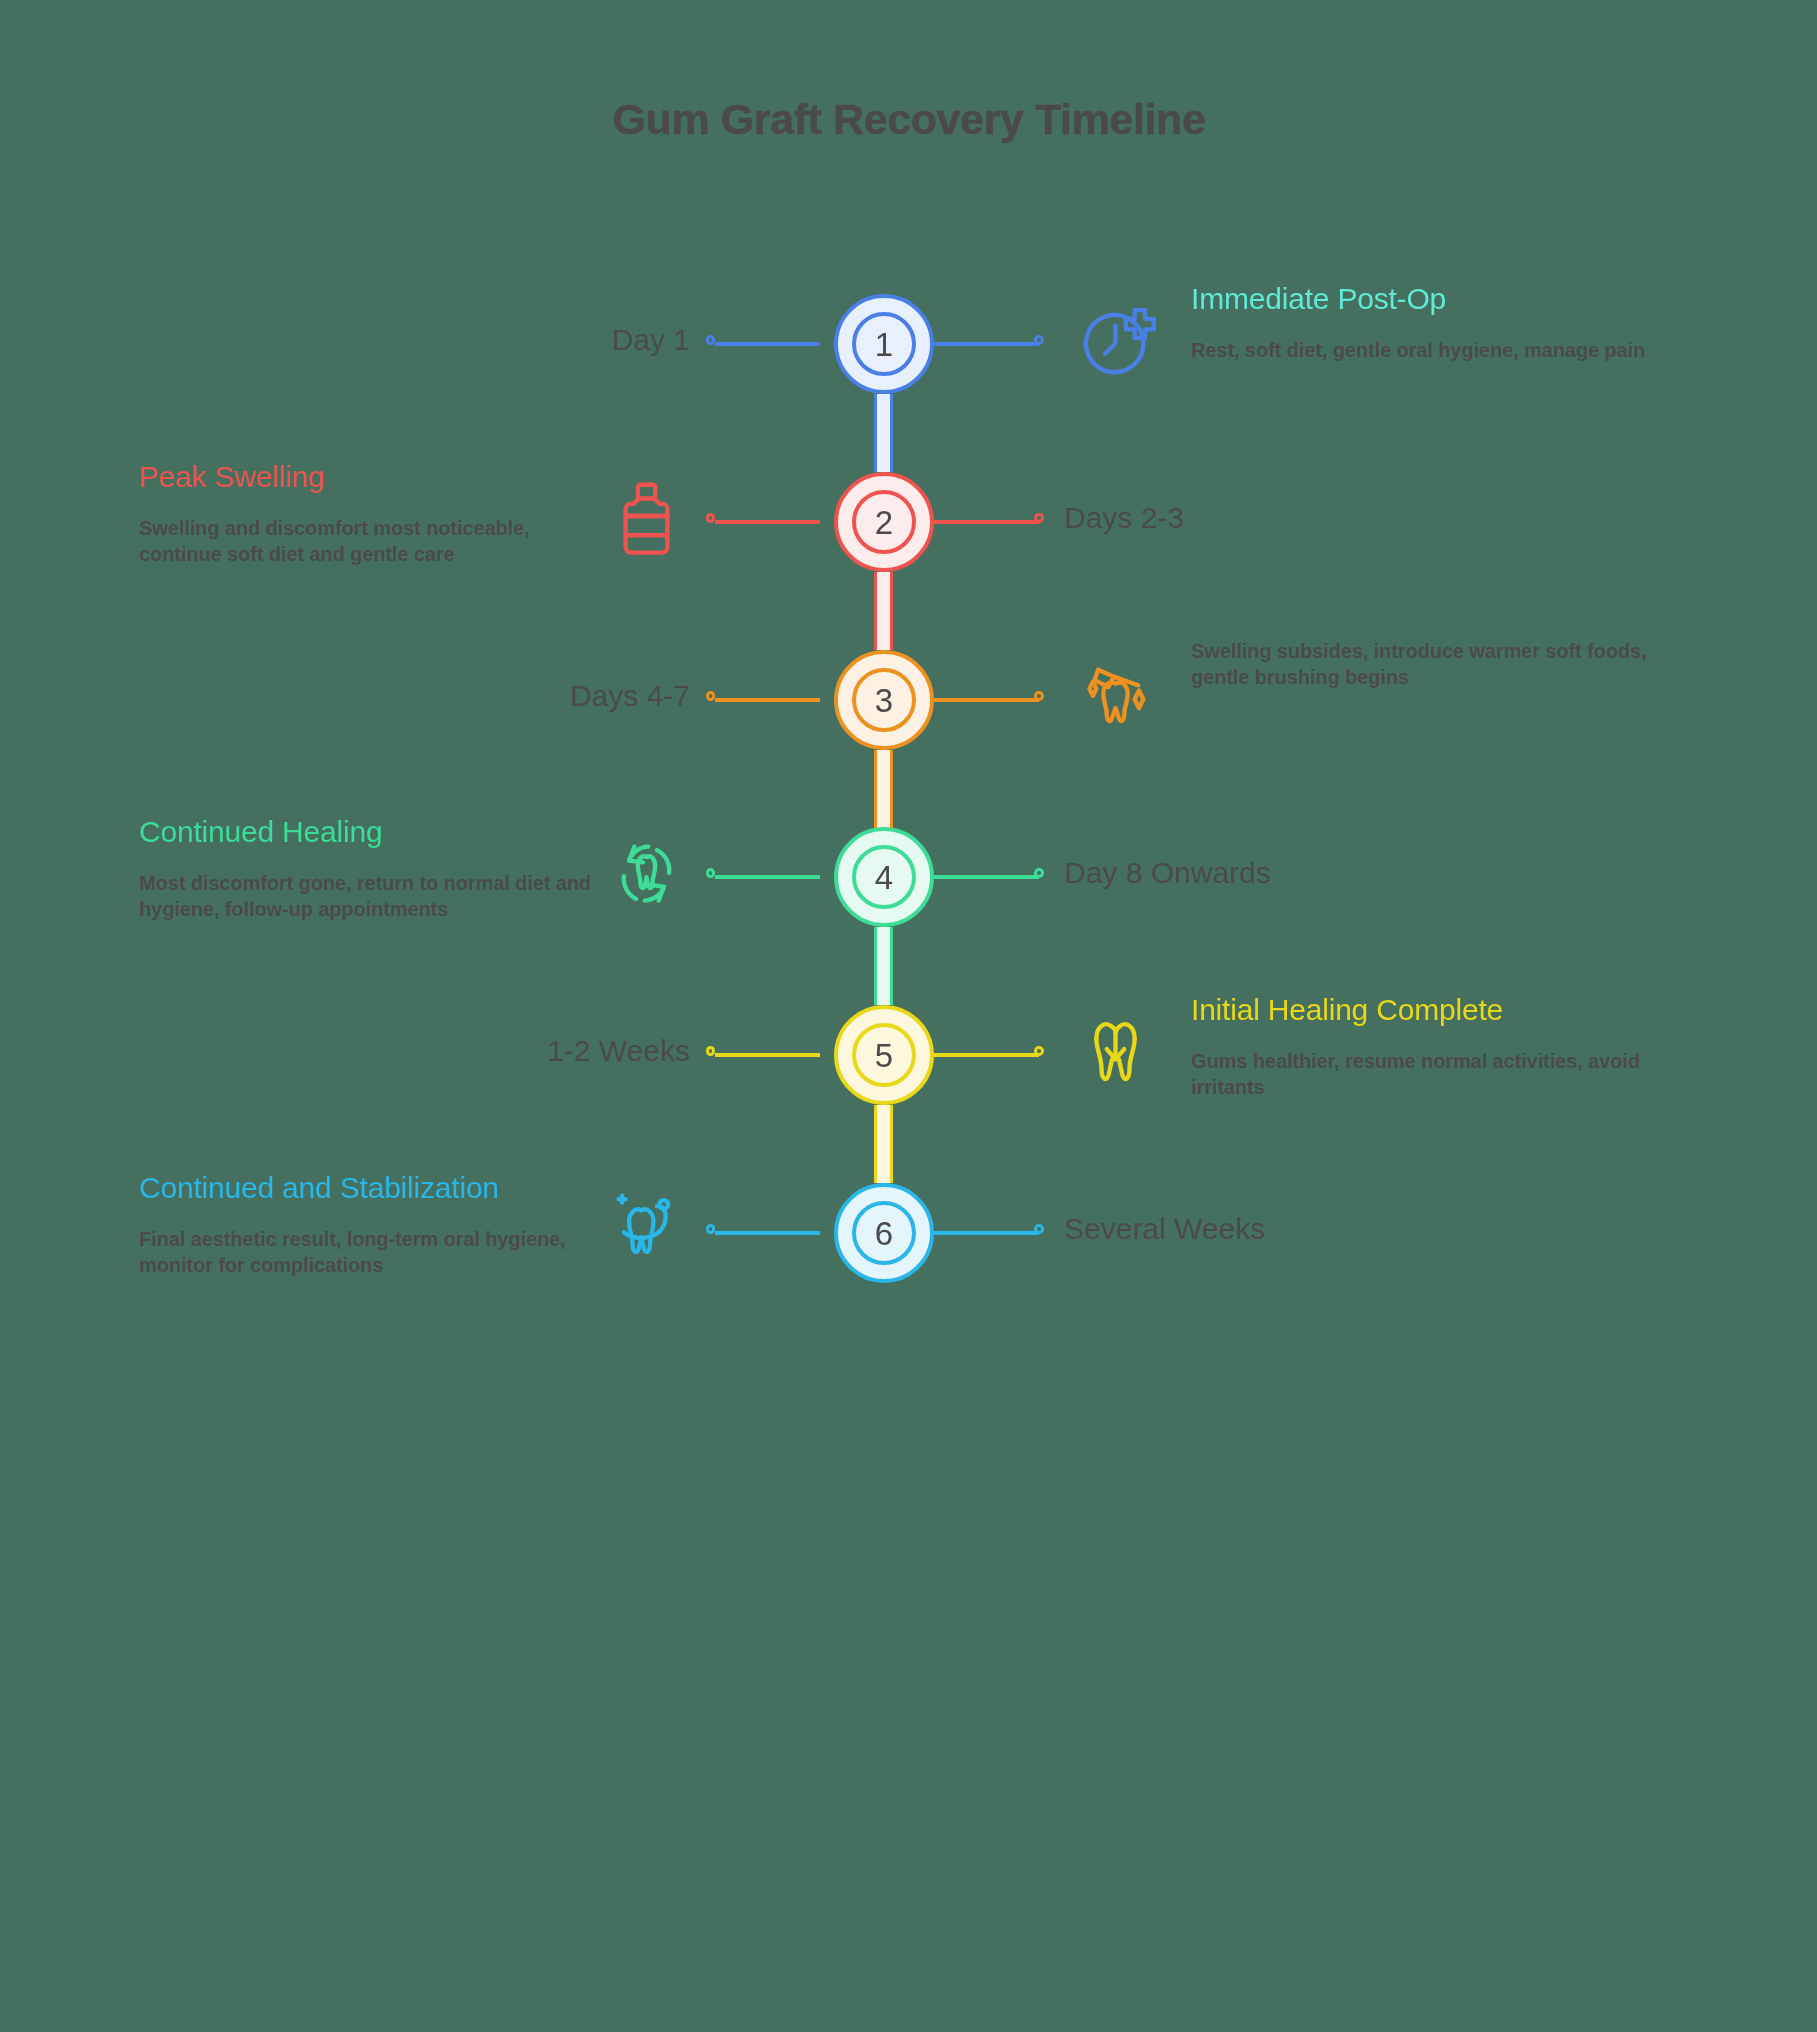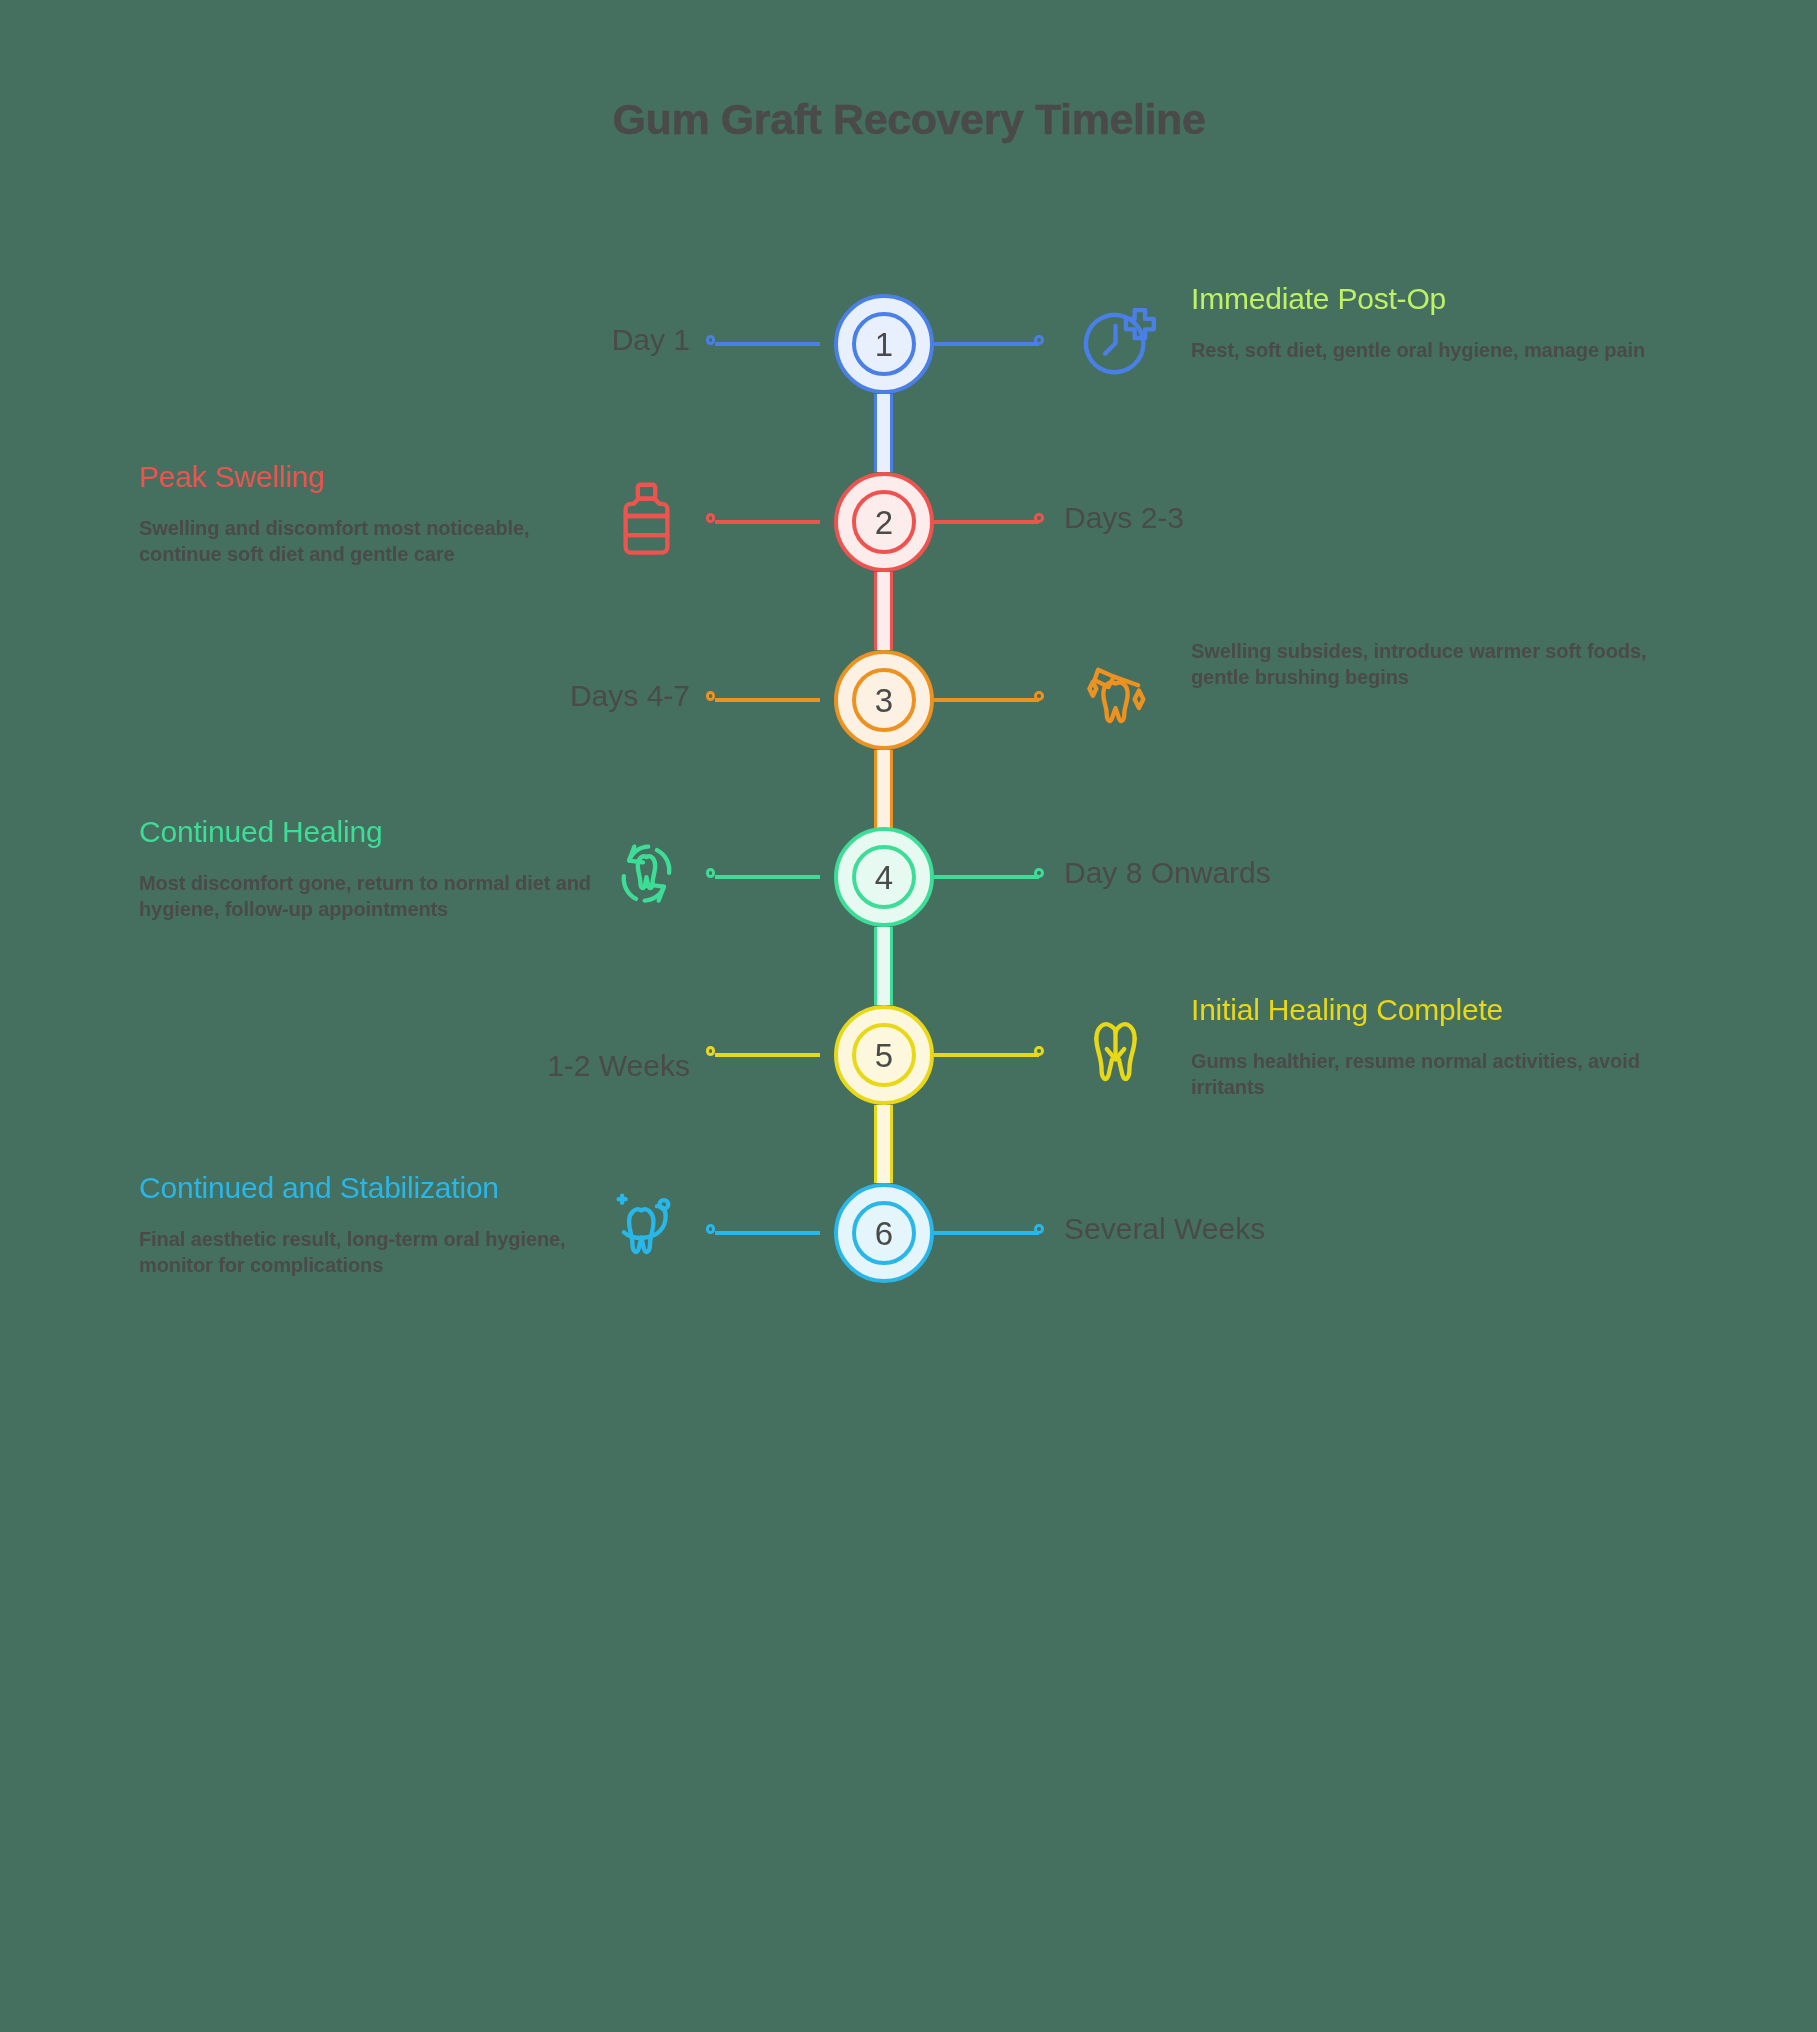--- a/index.html
+++ b/index.html
@@ -151,21 +151,21 @@
         <div class="endpoint" style="border-color: rgb(74, 127, 232);"></div>
       </div>
       <div class="icon right" style="color: rgb(74, 127, 232);">
         <svg viewBox="0 0 100 100" fill="none" stroke="currentColor" stroke-width="5" stroke-linecap="round" stroke-linejoin="round">
       <path d="M62 22 A33 33 0 1 0 82 52 A33 33 0 0 0 62 22"></path>
       <path d="M50 32 L50 52 L38 64"></path>
       <path d="M72 14 h12 v10 h10 v12 h-10 v10 h-12 v-10 h-10 v-12 h10 z"></path>
     </svg>
       </div>
       <div class="textblock right">
-        <div class="heading" style="color: #bef264;">Immediate Post-Op</div>
+        <div class="heading" style="color: #5eead4;">Immediate Post-Op</div>
         <div class="desc">Rest, soft diet, gentle oral hygiene, manage pain</div>
       </div>
       <div class="period left" style="right: 1128px;">Day 1</div>
     </div>
     <div class="vconn" style="top: 572px; height: 78px; border-left-color: rgb(239, 83, 80); border-right-color: rgb(239, 83, 80); background: rgb(252, 236, 235);"></div>
     <div class="step" style="top: 522px;">
       <div class="node" style="border-color: rgb(239, 83, 80); background: rgb(252, 236, 235);">
         <div class="inner" style="border-color: rgb(239, 83, 80);">
           <span class="num">2</span>
         </div>
@@ -267,21 +267,21 @@
       <path d="M28 34 c0 14 6 20 6 36 c0 9 5 15 8 6 l4 -18"></path>
       <path d="M72 34 c0 14 -6 20 -6 36 c0 9 -5 15 -8 6 l-4 -18"></path>
       <path d="M50 24 L50 56"></path>
       <path d="M40 46 L50 58 L60 46"></path>
     </svg>
       </div>
       <div class="textblock right">
         <div class="heading" style="color: rgb(232, 216, 24);">Initial Healing Complete</div>
         <div class="desc">Gums healthier, resume normal activities, avoid irritants</div>
       </div>
-      <div class="period left" style="right: 1128px; margin-top: 15px;">1-2 Weeks</div>
+      <div class="period left" style="right: 1128px;">1-2 Weeks</div>
     </div>
     <div class="step" style="top: 1233px;">
       <div class="node" style="border-color: rgb(41, 182, 232); background: rgb(228, 245, 252);">
         <div class="inner" style="border-color: rgb(41, 182, 232);">
           <span class="num">6</span>
         </div>
       </div>
       <div class="hconn left" style="background: rgb(41, 182, 232);">
         <div class="endpoint" style="border-color: rgb(41, 182, 232);"></div>
       </div>

